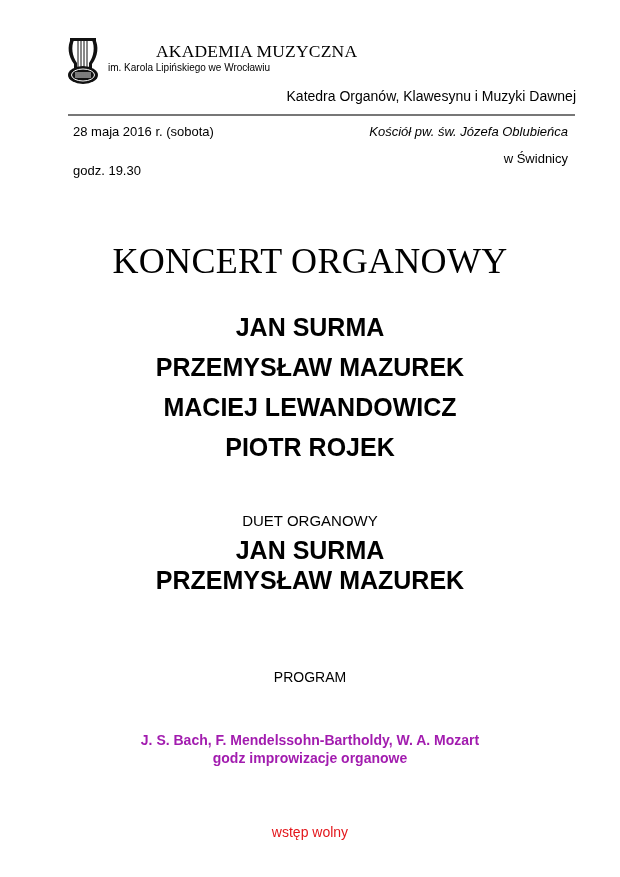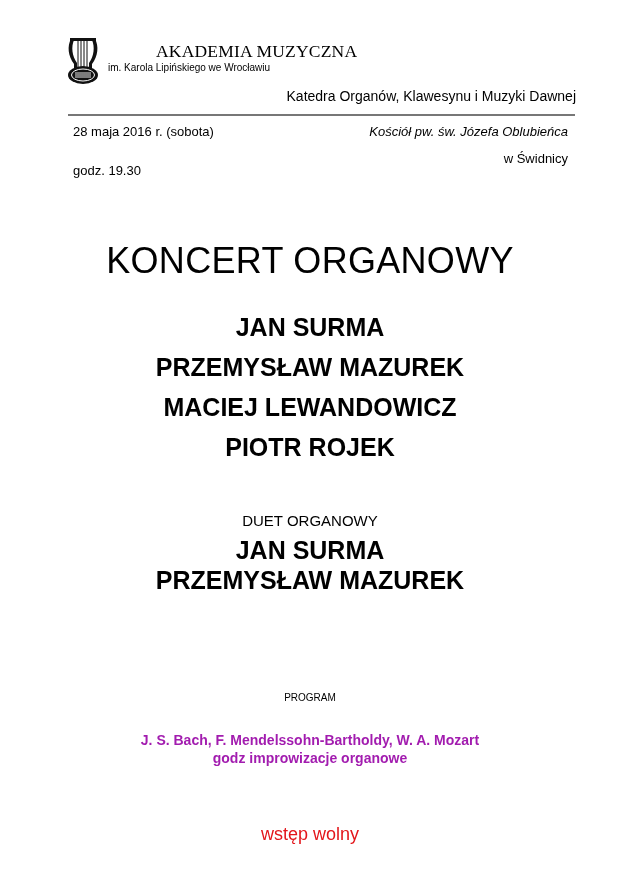--- a/index.html
+++ b/index.html
@@ -62,20 +62,21 @@
     .center {
       left: 0; width: 620px;
       text-align: center;
       white-space: nowrap;
     }
     .title {
       top: 240px;
       font-size: 36px;
       font-weight: normal;
       letter-spacing: 0.3px;
+      font-family: Liberation Serif, serif;
     }
     .performer {
       font-size: 25px;
       font-weight: bold;
     }
     .p1 { top: 313px; }
     .p2 { top: 353px; }
     .p3 { top: 393px; }
     .p4 { top: 433px; }
 
@@ -84,34 +85,34 @@
       font-size: 15px;
     }
     .duet-name {
       font-size: 25px;
       font-weight: bold;
     }
     .d1 { top: 536px; }
     .d2 { top: 566px; }
 
     .program-label {
-      top: 692px;
-      font-size: 10px;
+      top: 669px;
+      font-size: 14px;
     }
     .program-line {
       font-size: 14px;
       font-weight: bold;
       color: #a21caf;
     }
     .pl1 { top: 732px; }
     .pl2 { top: 750px; }
 
     .admission {
       top: 824px;
-      font-size: 18px;
+      font-size: 14px;
       color: #e3161b;
     }
   </style>
 </head>
 <body>
 
 <div class="abs logo">
   <svg viewBox="0 0 34 50" xmlns="http://www.w3.org/2000/svg">
 
     <rect x="4" y="2" width="26" height="3" fill="#111"></rect>

